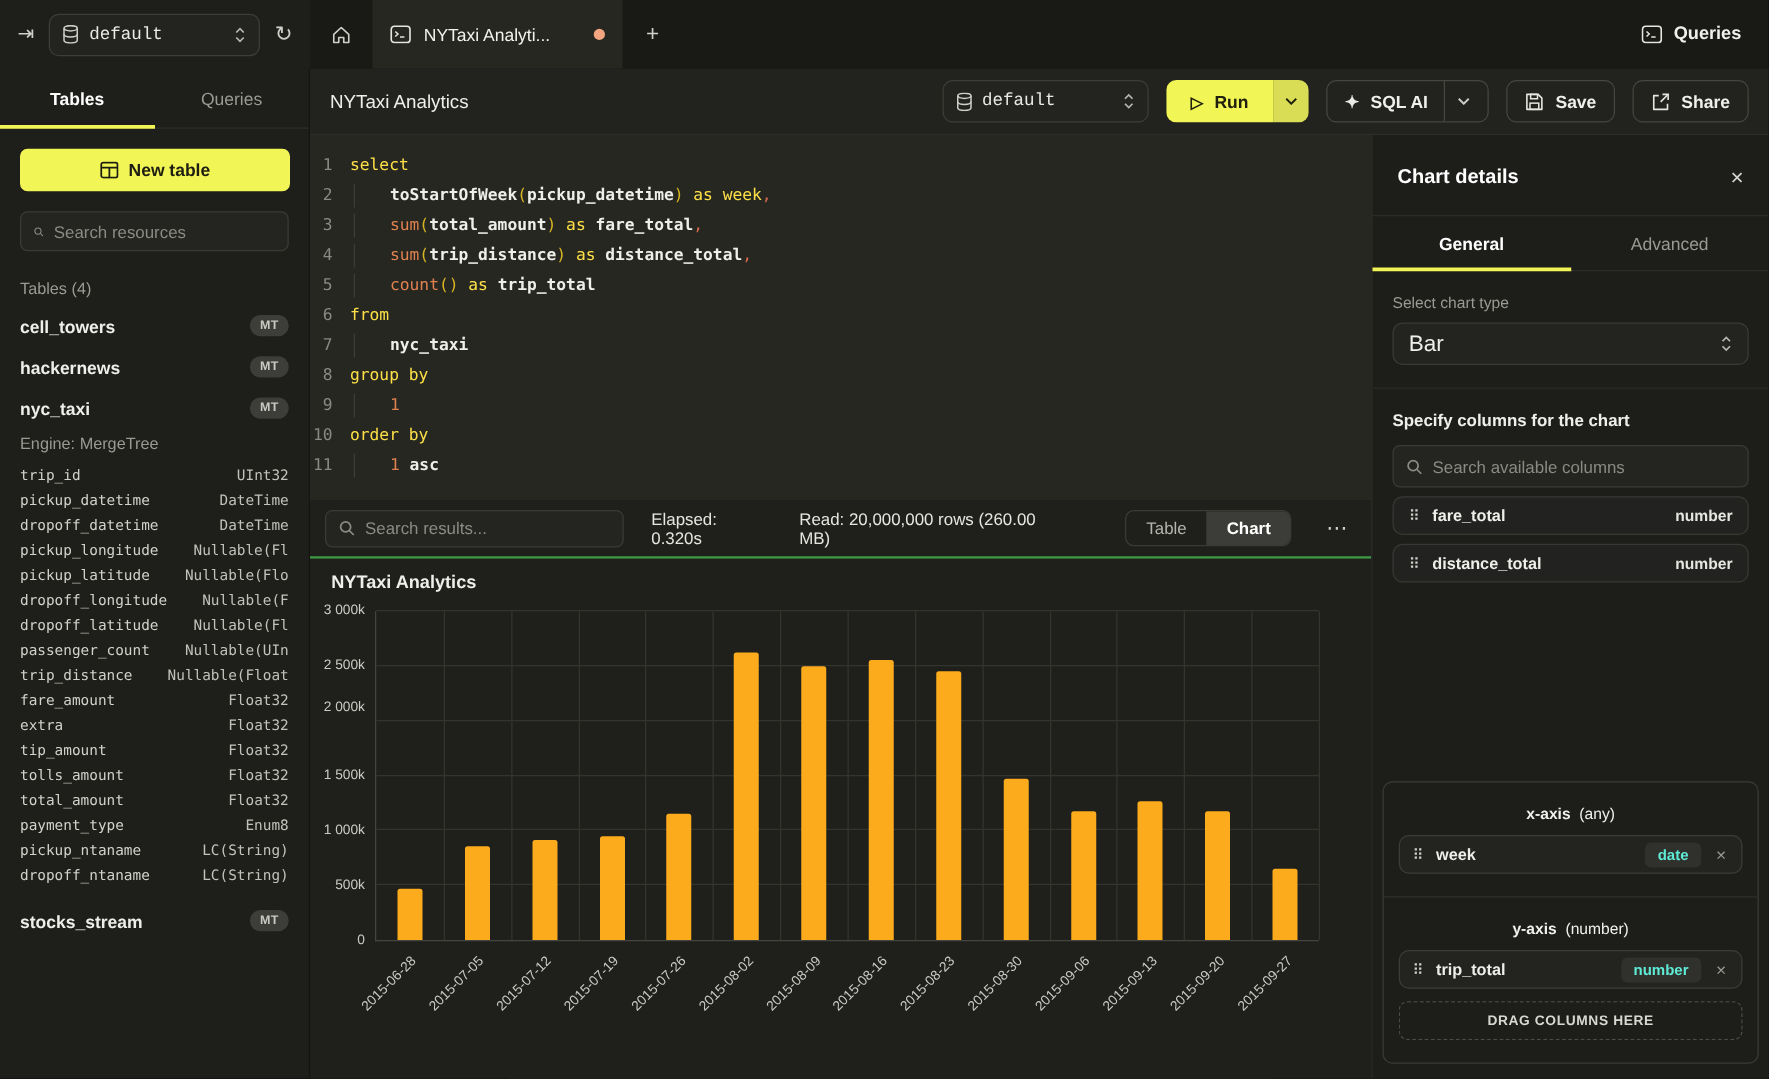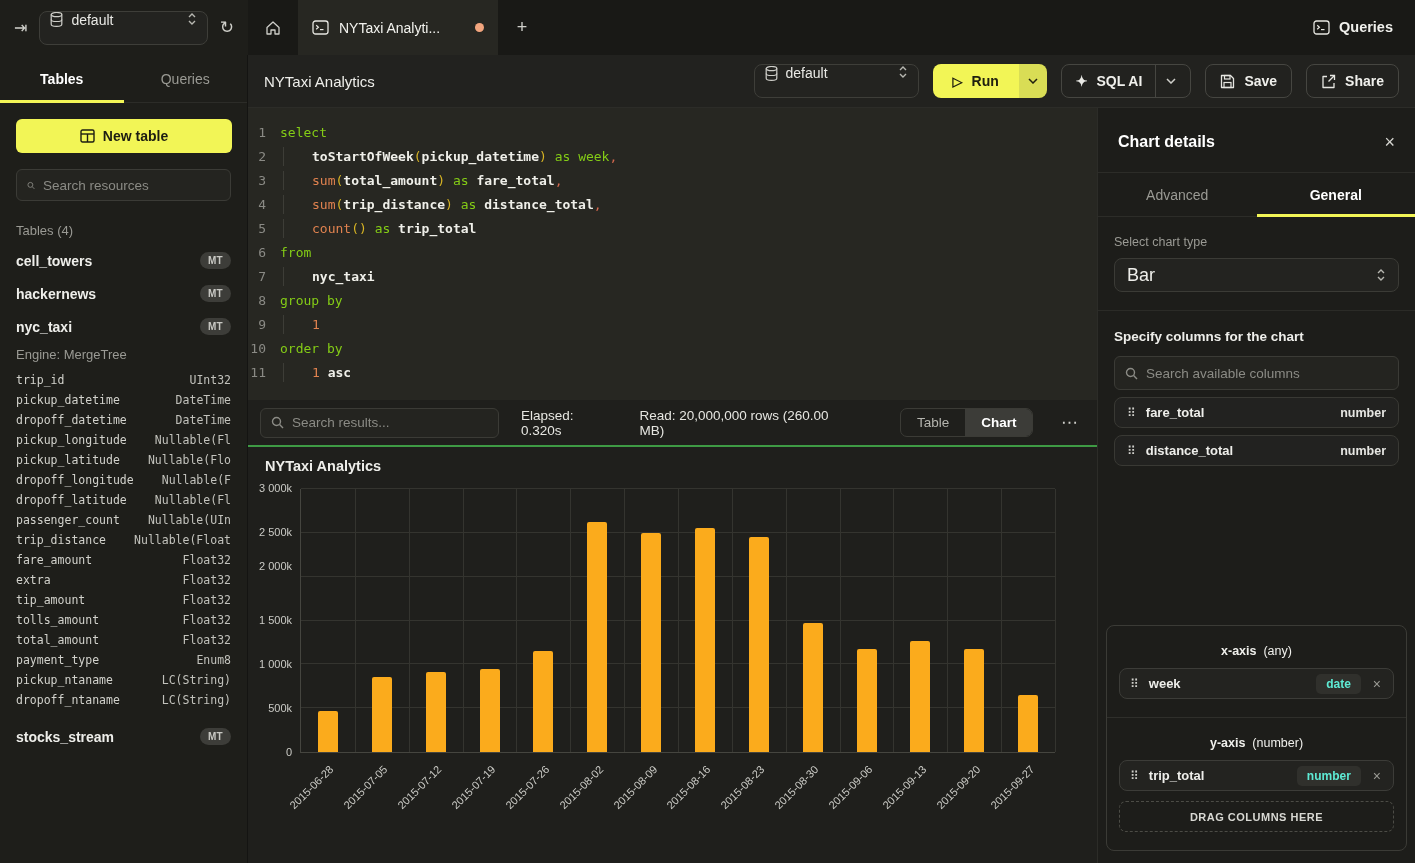--- a/index.html
+++ b/index.html
@@ -4,21 +4,21 @@
 <style>
   * { margin:0; padding:0; box-sizing:border-box; }
   html,body { background:#000; }
   body { font-family:"Liberation Sans", sans-serif; }
   .app { position:relative; width:1415px; height:863px; background:#1f1f1b; overflow:hidden; color:#e9e9e5; }
 
   
   .topbar { display:flex; height:55px; background:#191916; }
   .topbar-left { width:248px; display:flex; align-items:center; gap:12px; padding:0 14px; background:#1e1e1a; }
   .icon-btn { color:#cfcfca; font-size:16px; line-height:1; cursor:pointer; background:none; border:none; display:flex; align-items:center; justify-content:center; }
-  .db-pill { display:flex; align-items:flex-start; gap:8px; height:34px; padding:0 10px; border:1px solid #3e3e39; border-radius:8px; background:#232320; color:#e9e9e5; font-size:14px; }
+  .db-pill { display:flex; align-items:center; gap:8px; height:34px; padding:0 10px; border:1px solid #3e3e39; border-radius:8px; background:#232320; color:#e9e9e5; font-size:14px;font-family:Liberation Mono, monospace; }
   .db-pill .grow { flex:1; }
   .tabstrip { flex:1; display:flex; align-items:stretch; background:#191916; }
   .tab-home { width:50px; display:flex; align-items:center; justify-content:center; }
   .tab-active { width:200px; display:flex; align-items:center; gap:10px; padding:0 14px; background:#272722; }
   .tab-title { font-size:14px; color:#f2f2ee; white-space:nowrap; overflow:hidden; }
   .dot { width:9px; height:9px; border-radius:50%; background:#F2A57E; margin-left:auto; }
   .tab-plus { width:48px; display:flex; align-items:center; justify-content:center; color:#cfcfca; font-size:18px; }
   .topbar-right { display:flex; align-items:center; gap:9px; padding-right:22px; color:#f0f0ec; font-size:14.5px; font-weight:600; }
 
   
@@ -58,21 +58,21 @@
   .work-row { display:flex; position:absolute; top:53px; left:0; right:0; bottom:0; }
   .editor-col { width:849px; display:flex; flex-direction:column; }
 
   
   .sql-editor { height:292px; background:#272722; padding-top:12px; cursor:text; }
   .code-line { display:flex; height:24px; align-items:center; font-family:"DejaVu Sans Mono", monospace; font-size:13px; }
   .code-line .gutter { width:32px; text-align:right; padding-right:14px; color:#8a8a85; flex:none; }
   .code-line .code { position:relative; white-space:pre; }
   .code-line .code.ind { padding-left:32px; }
   .code-line .code.ind::before { content:""; position:absolute; left:3px; top:-2px; bottom:-2px; border-left:1px solid #3d3d37; }
-  .tk-kw { color:#84cc16; }
+  .tk-kw { color:#fde047; }
   .tk-fn { color:#e0824f; }
   .tk-id { color:#efefe9; font-weight:700; }
   .tk-par { color:#d7b424; }
   .tk-num { color:#e0824f; }
   .tk-cm { color:#d4684e; }
   .tk-pl { color:#e9e9e5; }
 
   
   .results-bar { height:45px; background:#1f1f1c; display:flex; align-items:center; gap:22px; padding:0 12px; }
   .results-bar .search-box { width:240px; height:30px; }
@@ -488,25 +488,25 @@
             <div class="xtick" style="left: 670.036px;">2015-09-27</div>
           </div>
       </div>
 
       <div class="chart-panel">
         <div class="panel-header">
           <span class="panel-title">Chart details</span>
           <button class="close-x"><span>×</span></button>
         </div>
         <div class="panel-tabs">
+          <div class="panel-tab active">
+              <span>General</span>
+            </div>
           <div class="panel-tab">
               <span>Advanced</span>
-            </div>
-          <div class="panel-tab active">
-              <span>General</span>
             </div>
         </div>
         <div class="panel-body">
           <div class="panel-sec">
             <div class="field-label">Select chart type</div>
             <div class="select-box">
               <span>Bar</span>
               <svg class="ic" width="10" height="14" viewBox="0 0 10 14">
                   <polyline points="2,5 5,2 8,5" fill="none" stroke="#b7b7b1" stroke-width="1.4"></polyline>
                   <polyline points="2,9 5,12 8,9" fill="none" stroke="#b7b7b1" stroke-width="1.4"></polyline>

